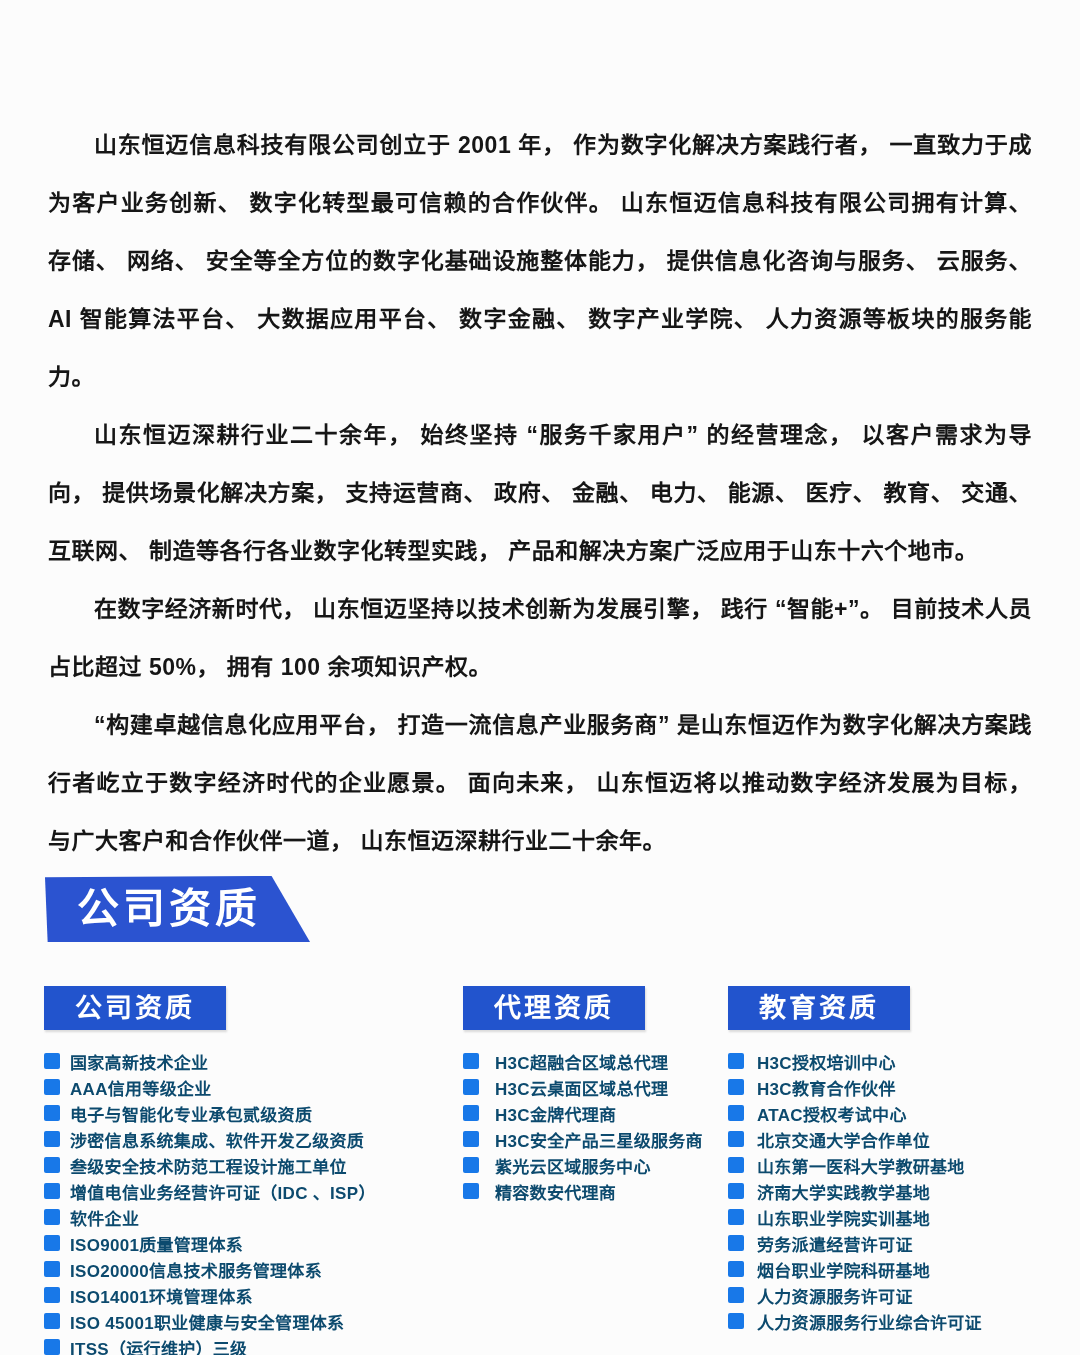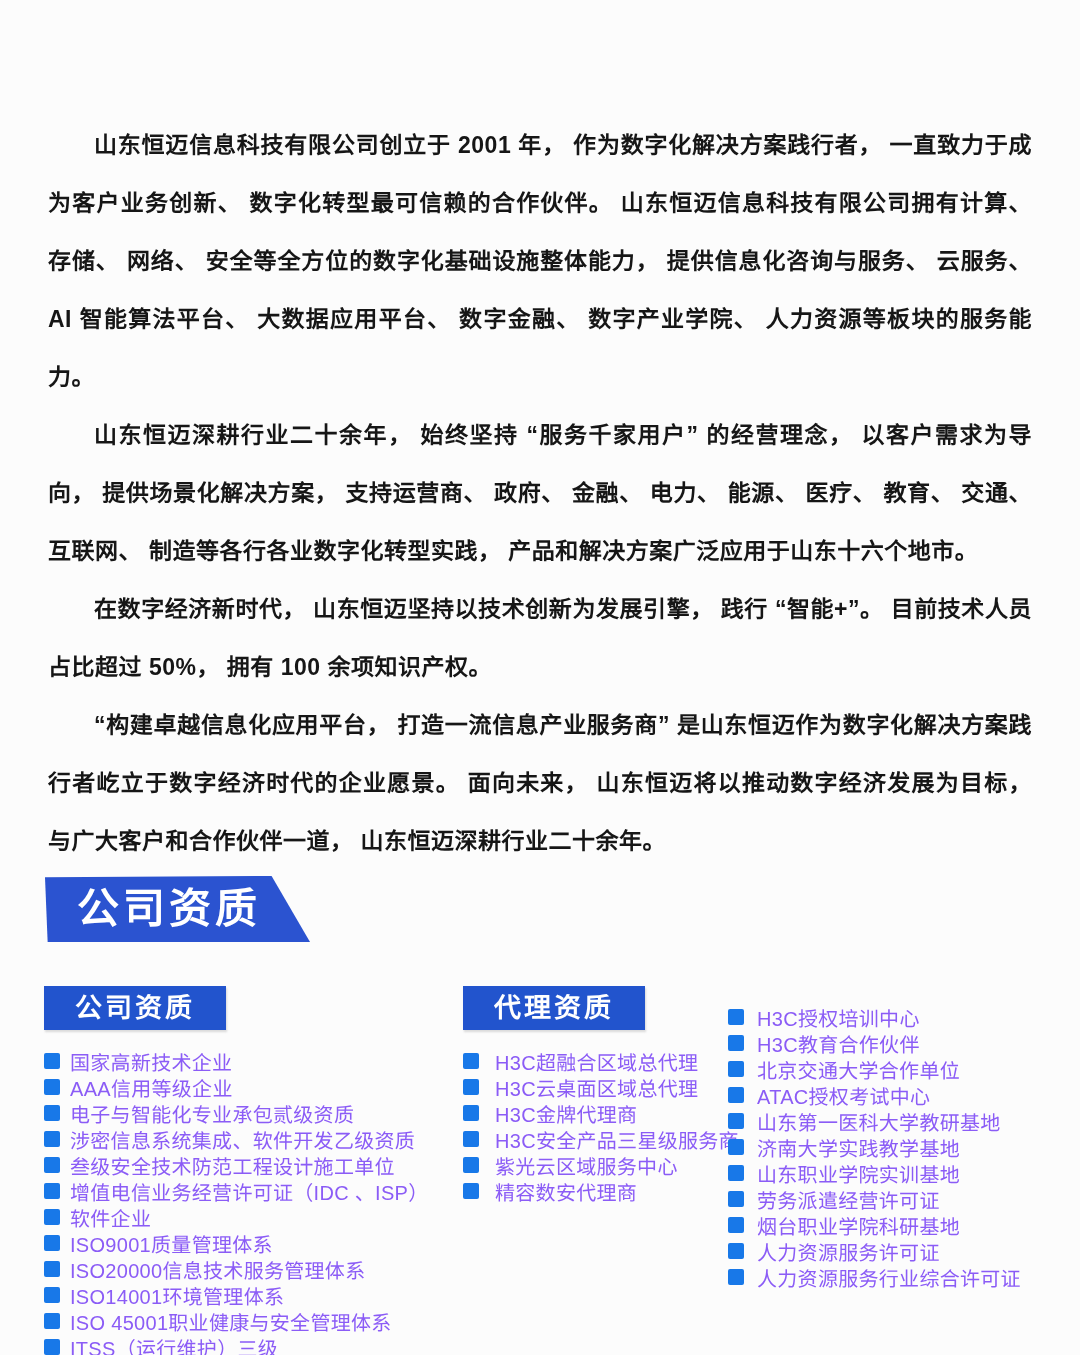--- a/index.html
+++ b/index.html
@@ -78,23 +78,23 @@
   .bullet {
     width: 16px; height: 16px;
     background: #1878e8;
     border-radius: 2px;
     flex: 0 0 16px;
   }
   .col-company .bullet   { margin-right: 10px; }
   .col-agency .bullet    { margin-right: 16px; }
   .col-education .bullet { margin-right: 13px; }
   .item-text {
-    font-size: 20px;
-    font-weight: normal;
-    color: #8b5cf6;
+    font-size: 17px;
+    font-weight: bold;
+    color: #0c4a6e;
     letter-spacing: 0.3px;
   }
 </style>
 </head>
 <body>
 
 <div class="article">
   <p>山东恒迈信息科技有限公司创立于 2001 年， 作为数字化解决方案践行者， 一直致力于成为客户业务创新、 数字化转型最可信赖的合作伙伴。 山东恒迈信息科技有限公司拥有计算、 存储、 网络、 安全等全方位的数字化基础设施整体能力， 提供信息化咨询与服务、 云服务、 AI 智能算法平台、 大数据应用平台、 数字金融、 数字产业学院、 人力资源等板块的服务能力。</p>
   <p>山东恒迈深耕行业二十余年， 始终坚持 “服务千家用户” 的经营理念， 以客户需求为导向， 提供场景化解决方案， 支持运营商、 政府、 金融、 电力、 能源、 医疗、 教育、 交通、 互联网、 制造等各行各业数字化转型实践， 产品和解决方案广泛应用于山东十六个地市。</p>
   <p>在数字经济新时代， 山东恒迈坚持以技术创新为发展引擎， 践行 “智能+”。 目前技术人员占比超过 50%， 拥有 100 余项知识产权。</p>
@@ -185,36 +185,37 @@
           <span class="item-text">紫光云区域服务中心</span>
         </li>
       <li>
           <span class="bullet"></span>
           <span class="item-text">精容数安代理商</span>
         </li>
     </ul>
   </div>
 
   <div class="col col-education">
+    <div class="col-header">教育资质</div>
     <ul class="items">
       <li>
           <span class="bullet"></span>
           <span class="item-text">H3C授权培训中心</span>
         </li>
       <li>
           <span class="bullet"></span>
           <span class="item-text">H3C教育合作伙伴</span>
         </li>
       <li>
           <span class="bullet"></span>
+          <span class="item-text">ATAC授权考试中心</span>
+        </li>
+      <li>
+          <span class="bullet"></span>
           <span class="item-text">北京交通大学合作单位</span>
-        </li>
-      <li>
-          <span class="bullet"></span>
-          <span class="item-text">ATAC授权考试中心</span>
         </li>
       <li>
           <span class="bullet"></span>
           <span class="item-text">山东第一医科大学教研基地</span>
         </li>
       <li>
           <span class="bullet"></span>
           <span class="item-text">济南大学实践教学基地</span>
         </li>
       <li>

